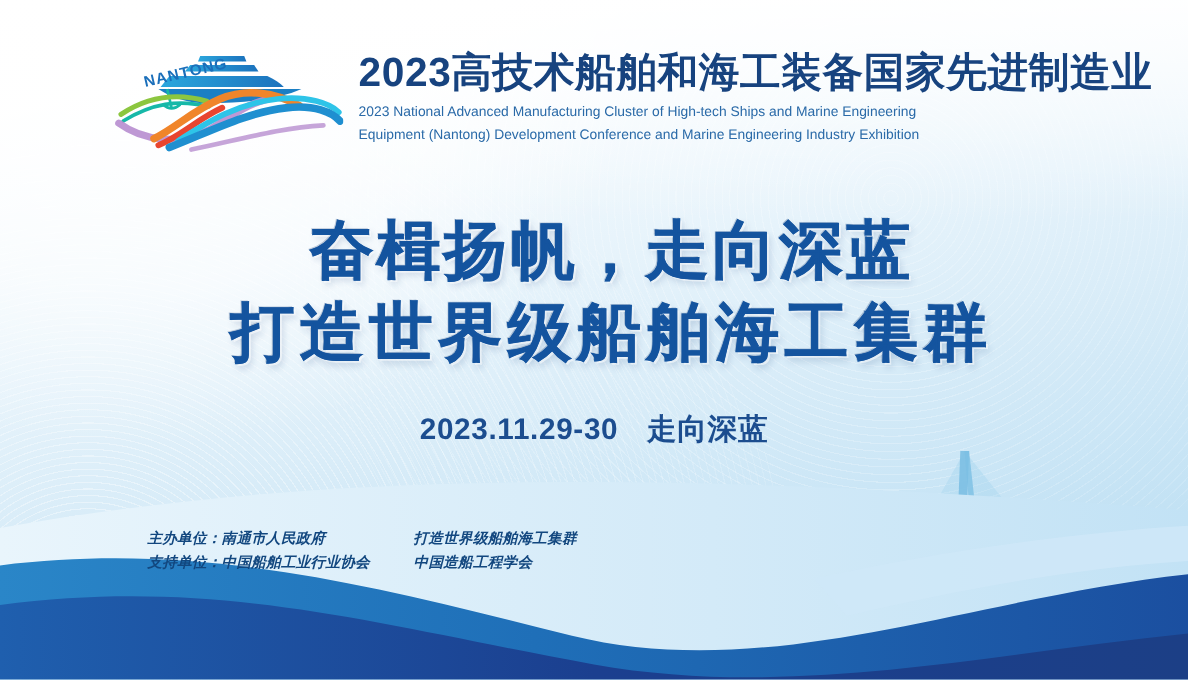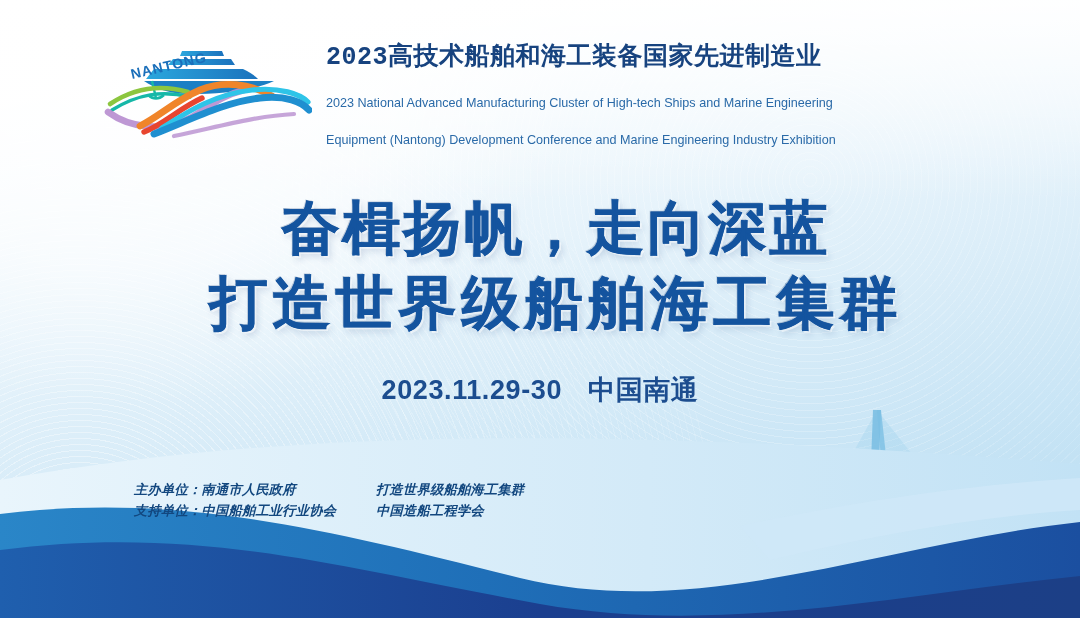--- a/index.html
+++ b/index.html
@@ -90,30 +90,29 @@
     left:104px; top:40px;
     width:900px;
     display:flex;
     align-items:flex-start;
     gap:14px;
   }
   .logo { width:208px; height:100px; flex:0 0 208px; position:relative; }
 
   .head-text { padding-top:2px; }
   .title-cn {
-    font-size:25px;
+    font-size:37px;
     font-weight:bold;
     color:#17437f;
     letter-spacing:.5px;
     line-height:1.3;
     white-space:nowrap;
-    font-family:Liberation Mono, monospace;
   }
   .title-en {
-    margin-top:20px;
+    margin-top:3px;
     font-size:12.6px;
     color:#2a6aa8;
     line-height:1.42;
     white-space:nowrap;
     font-weight:500;
   }
 
   
   .slogan {
     position:absolute;
@@ -284,21 +283,21 @@
   </div>
 
   <div class="slogan">
     <div class="slogan-line l1">奋楫扬帆，走向深蓝</div>
     <div class="slogan-line l2">打造世界级船舶海工集群</div>
   </div>
 
   <div class="datecity">
     <div class="inner">
       <span>2023.11.29-30</span>
-      <span>中国南通</span>
+      <span>走向深蓝</span>
     </div>
   </div>
 
   <div class="orgs">
     <div class="org-row">
       <span class="org-left">主办单位：南通市人民政府</span>
       <span class="org-right">打造世界级船舶海工集群</span>
     </div>
     <div class="org-row">
       <span class="org-left">支持单位：中国船舶工业行业协会</span>

